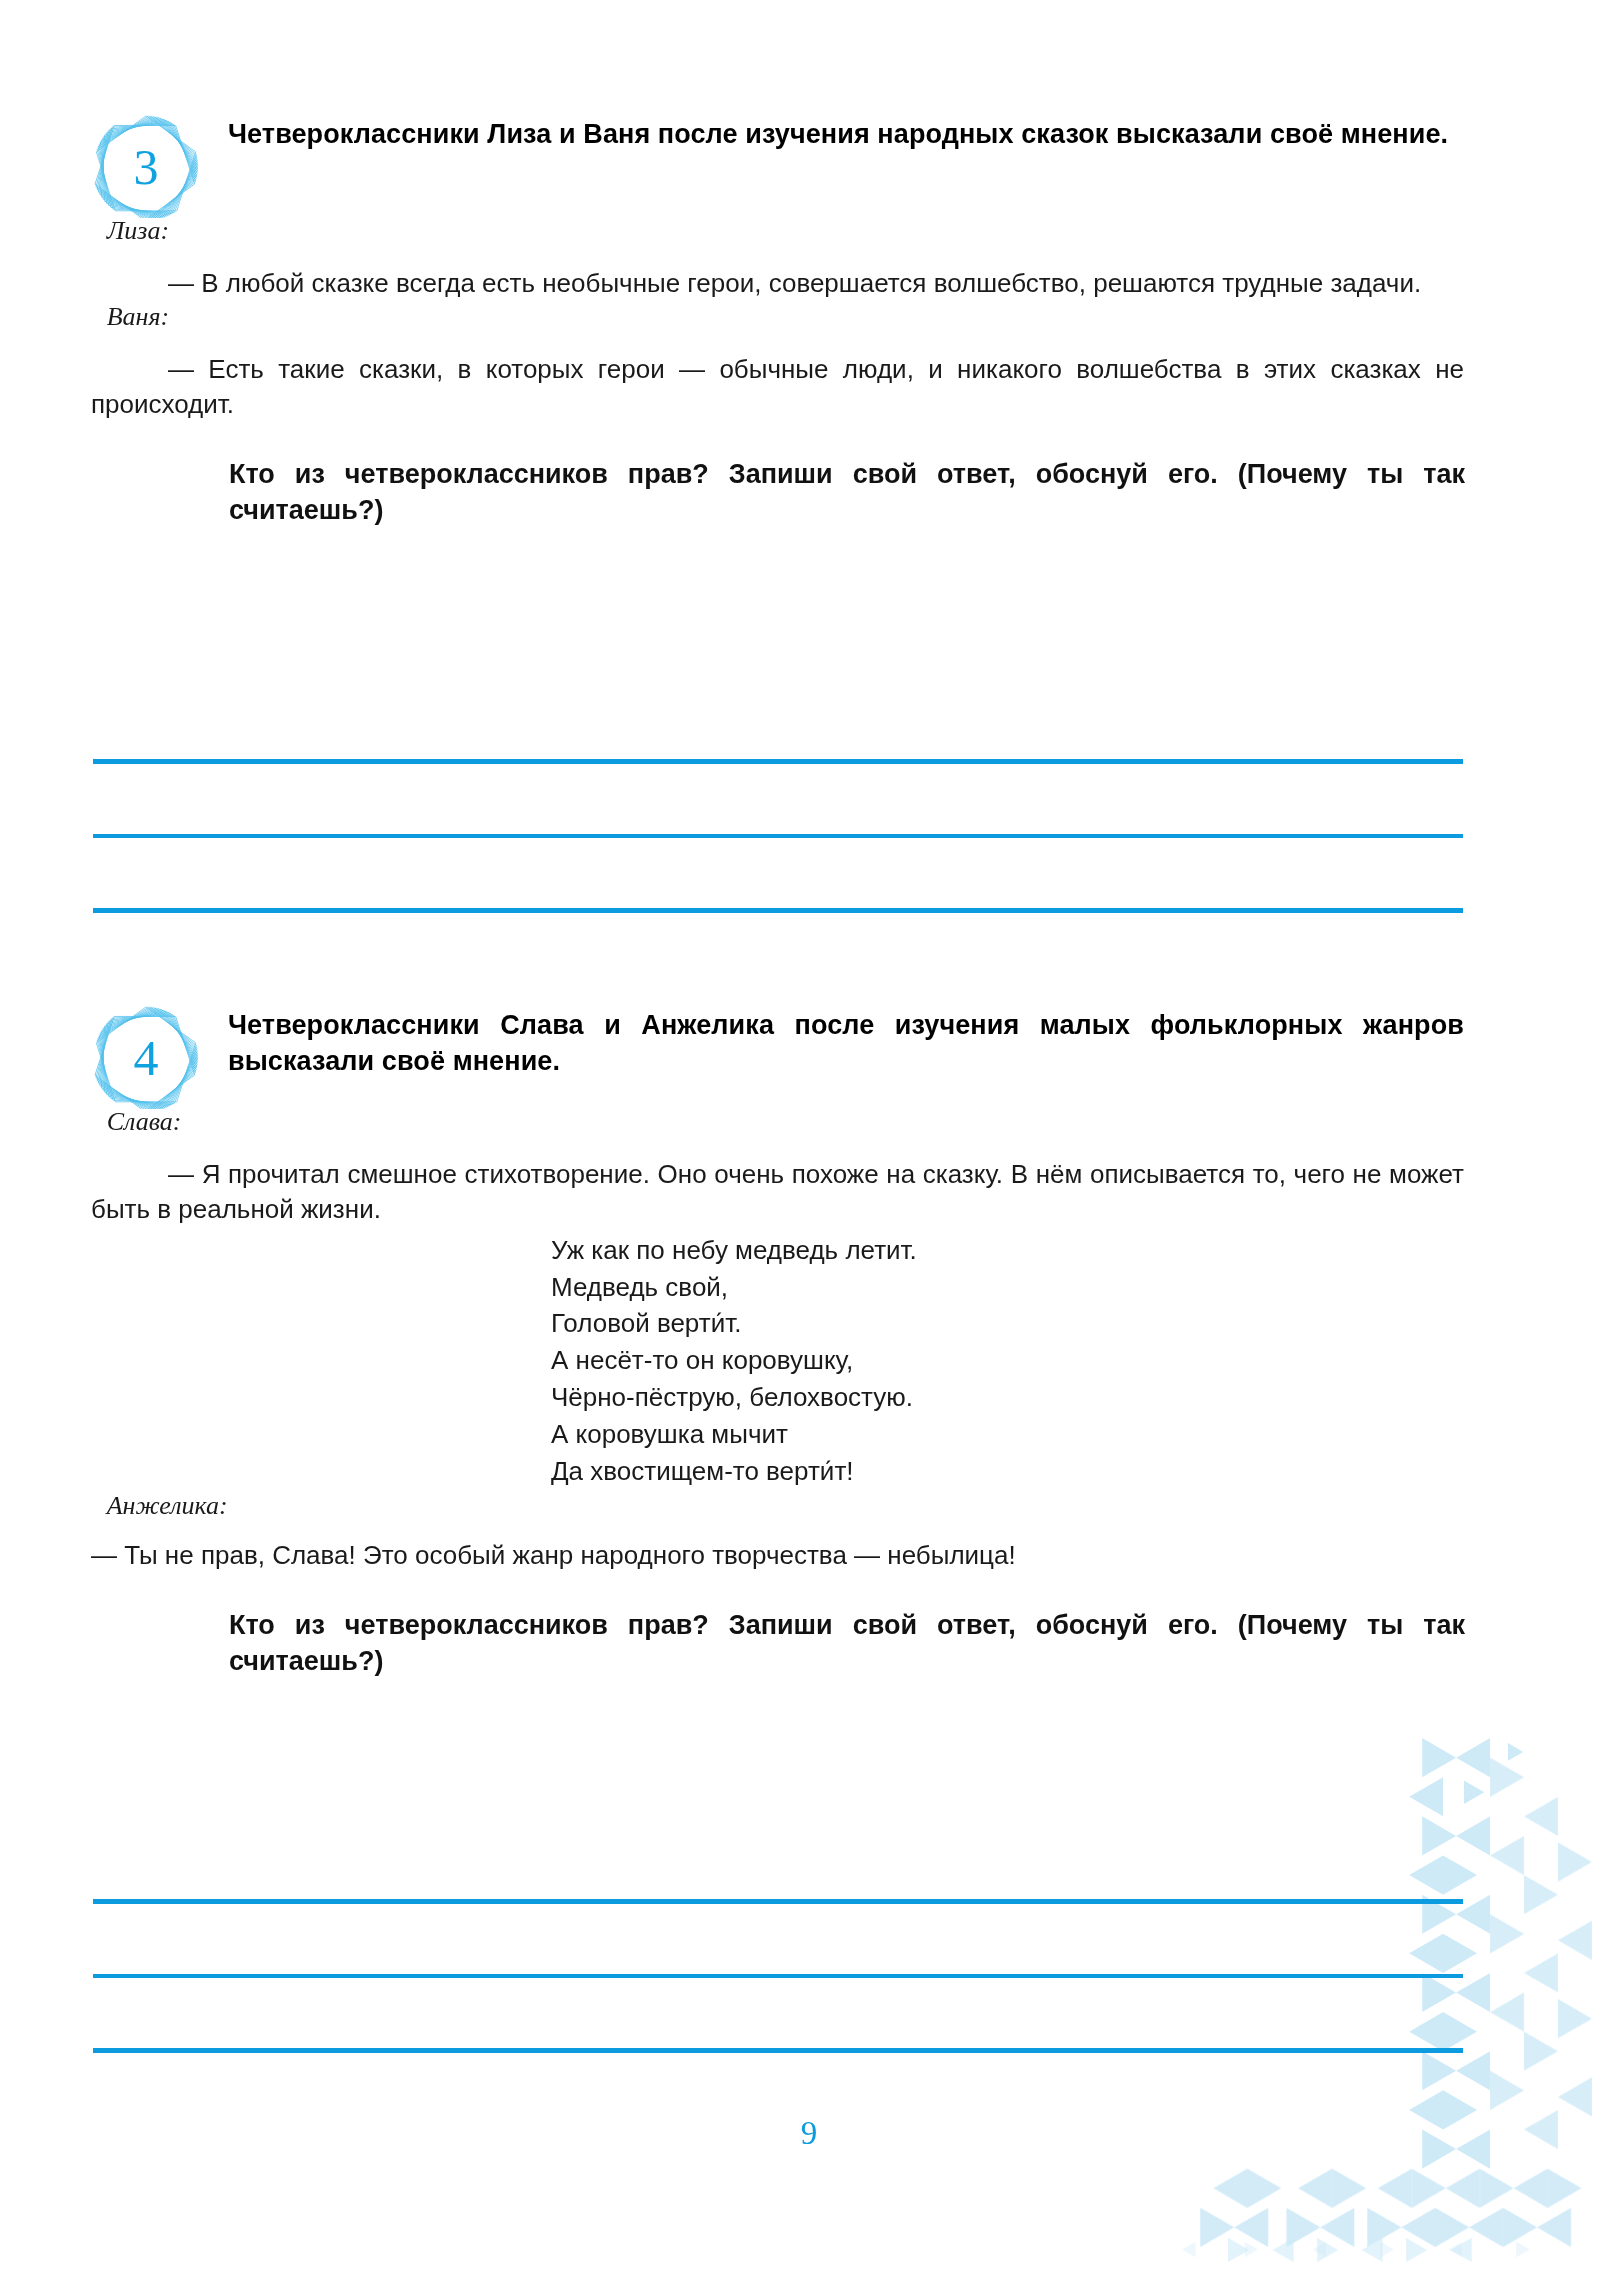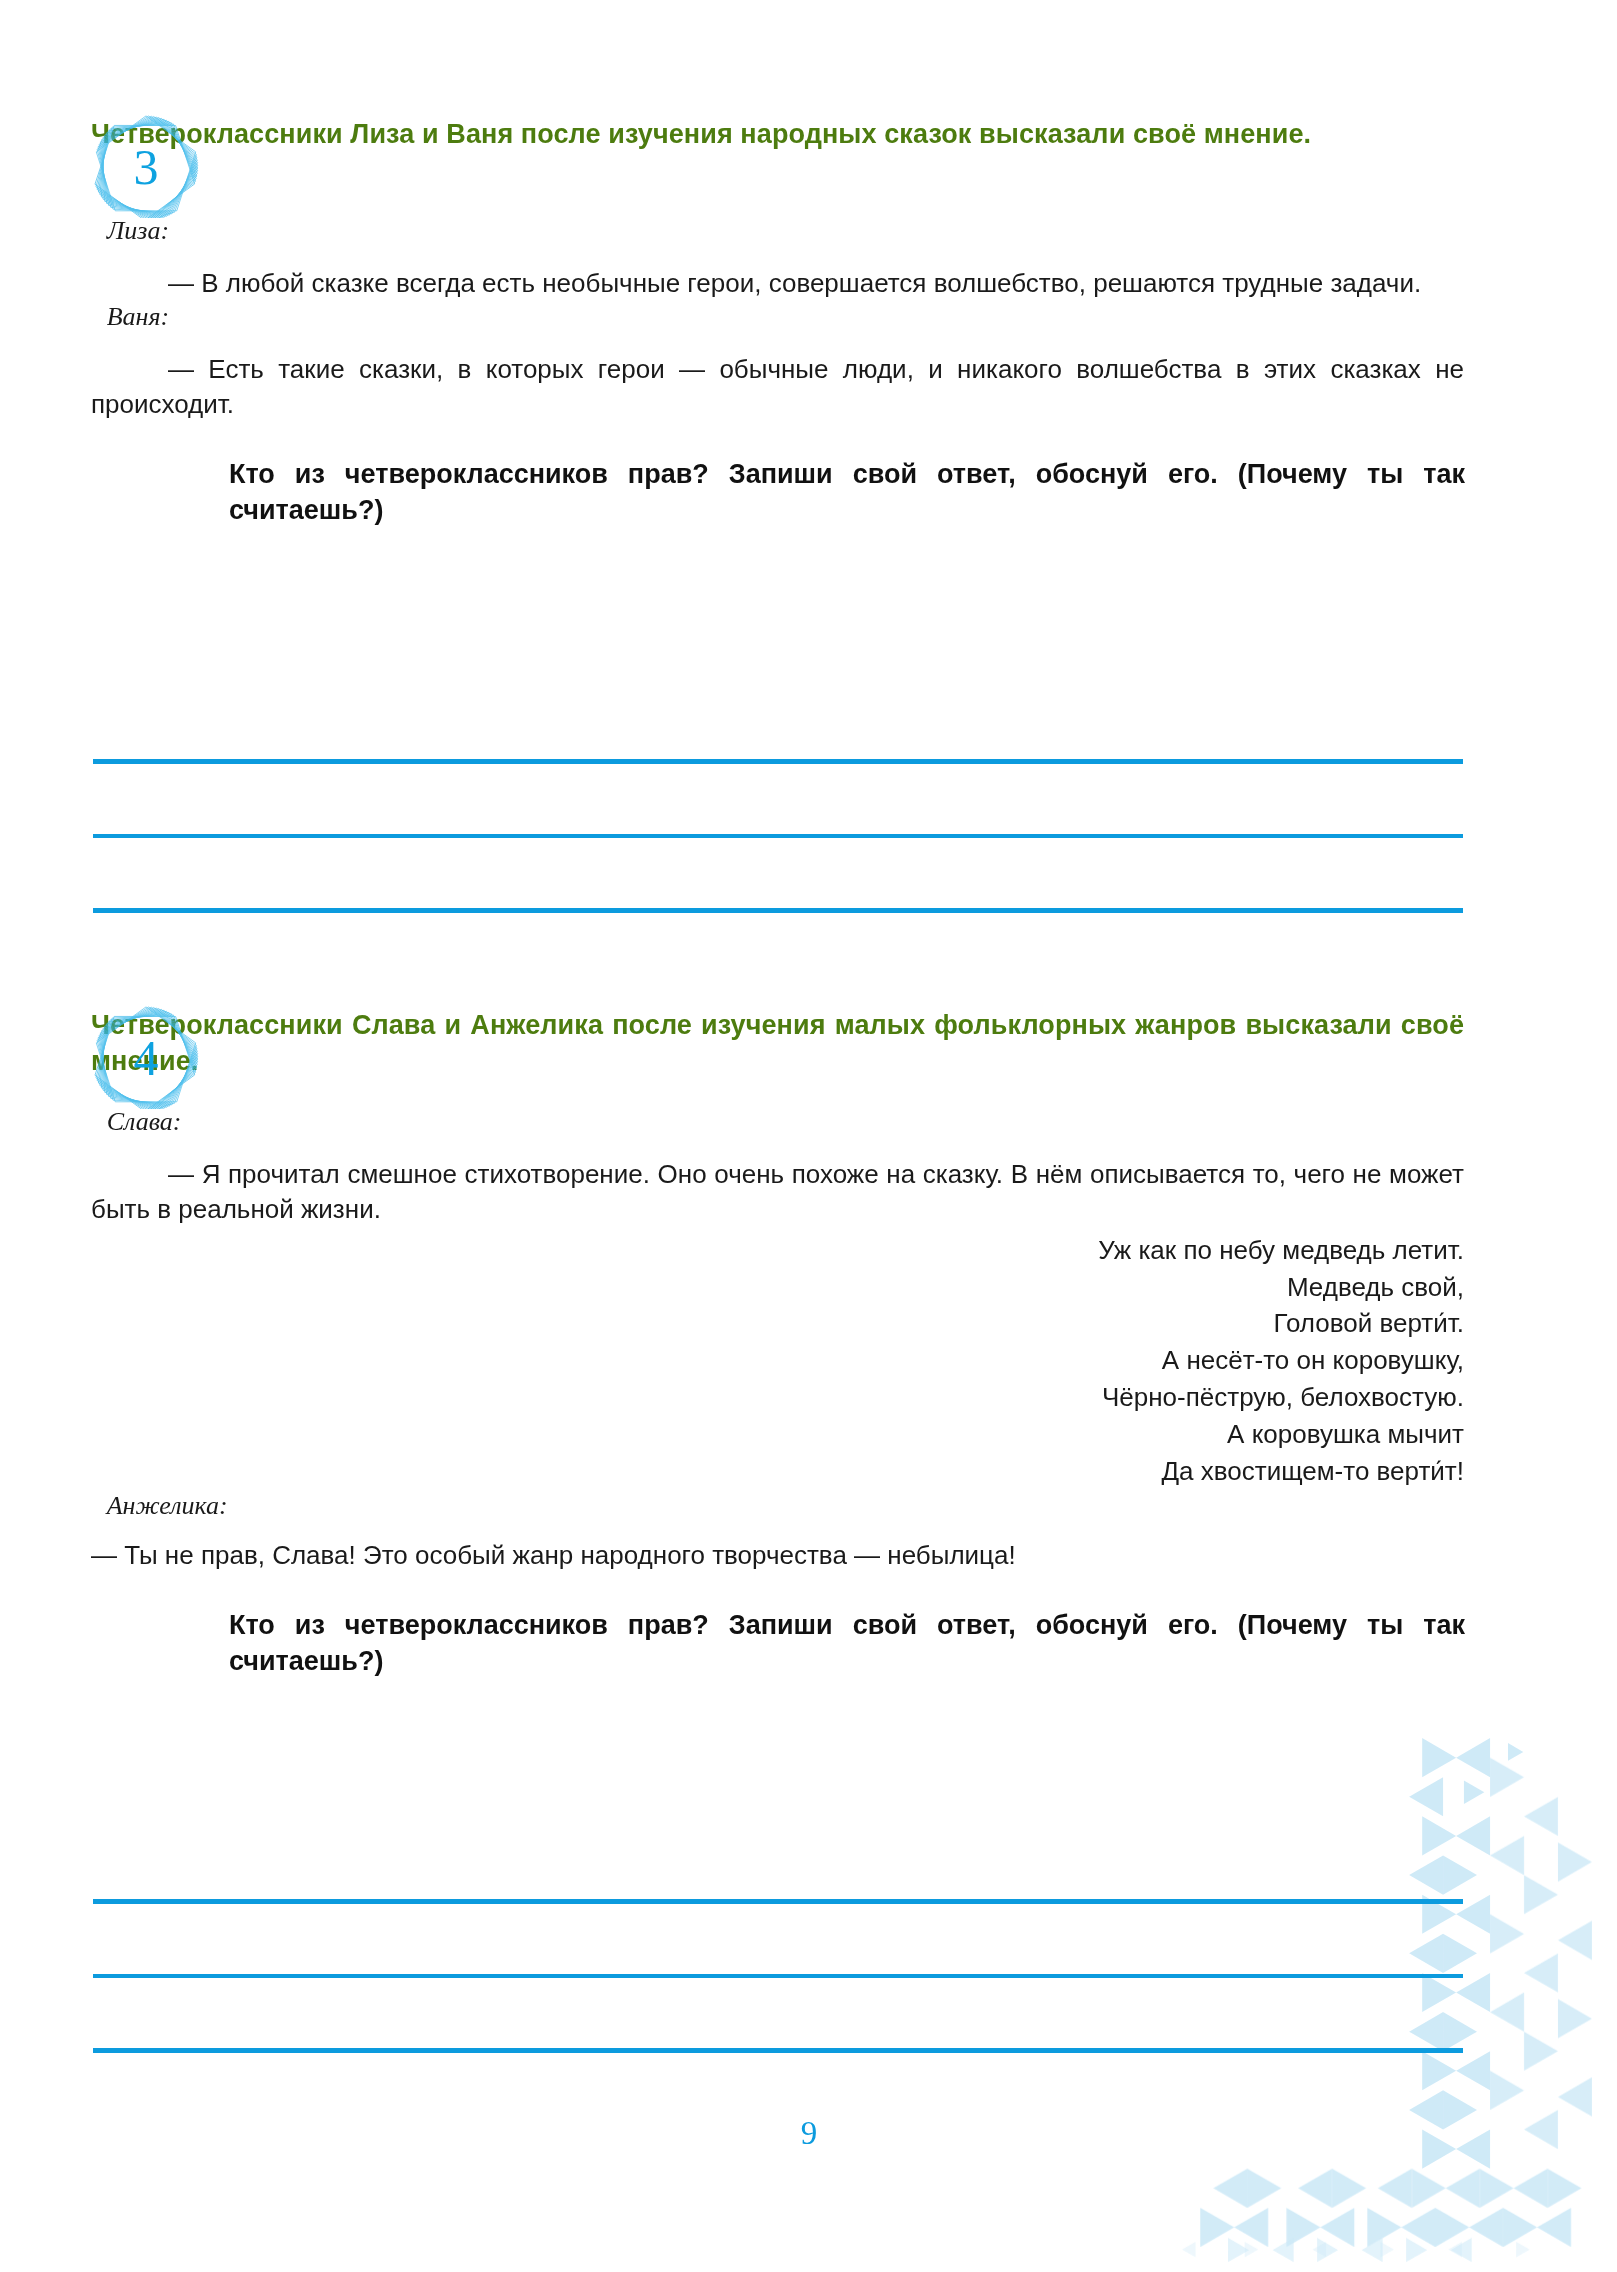--- a/index.html
+++ b/index.html
@@ -63,27 +63,28 @@
     align-items: center;
     justify-content: center;
     font-family: "Liberation Serif", serif;
     font-size: 50px;
     color: #0EA2E0;
     padding-top: 3.9px;
     box-sizing: border-box;
   }
 
   .task-title {
+    margin-left: 137px;
     font-size: 27px;
     font-weight: bold;
     line-height: 1.33;
     text-align: justify;
     text-align-last: left;
     letter-spacing: 0.1px;
-    color: #4d7c0f;
+    color: #000000;
   }
 
   .speaker {
     font-family: "Liberation Serif", serif;
     font-style: italic;
     font-size: 26px;
     line-height: 1.25;
     margin-left: 15.7px;
   }
 
@@ -110,21 +111,21 @@
     color: #111111;
   }
 
   
   .poem {
     margin-top: 3.9px;
     margin-left: 460px;
     font-size: 26px;
     line-height: 1.42;
   }
-  .poem div { white-space: pre; text-align: right; }
+  .poem div { white-space: pre; }
 
   
   .answer-lines {
     position: absolute;
     left: 93px;
     width: 1370px;
     z-index: 2;
   }
   .answer-line {
     height: 4.6px;

